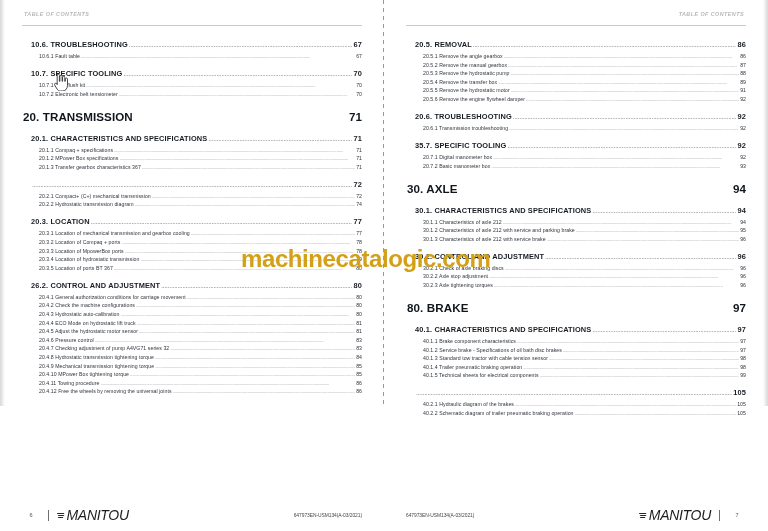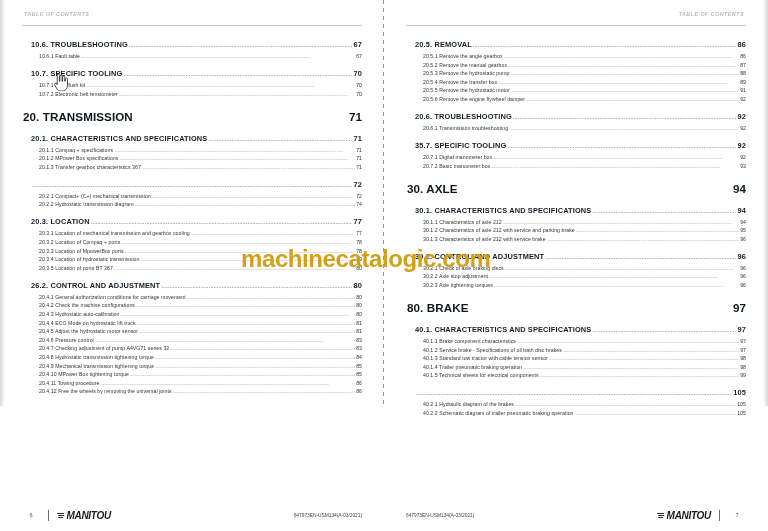--- a/index.html
+++ b/index.html
@@ -168,22 +168,22 @@
   .brand-mark i {
     position: absolute;
     display: block;
     background: #26262a;
   }
   .brand-mark i:nth-child(1){ left:0; top:1.5px; width:7px; height:1.4px; transform: skewX(-28deg); }
   .brand-mark i:nth-child(2){ left:0.6px; top:3.8px; width:6.2px; height:1.4px; transform: skewX(-28deg); }
   .brand-mark i:nth-child(3){ left:1.2px; top:6.1px; width:5.4px; height:1.4px; transform: skewX(-28deg); }
   .brand-text {
     font-family: "Liberation Sans", sans-serif;
-    font-size: 10px;
-    font-weight: bold;
+    font-size: 14px;
+    font-weight: normal;
     font-style: italic;
     letter-spacing: -0.3px;
     color: #1d1d21;
   }
   .doc-code {
     font-size: 4.9px;
     color: #46464d;
     letter-spacing: -0.05px;
   }
   .foot-spacer { flex: 1 1 auto; }

